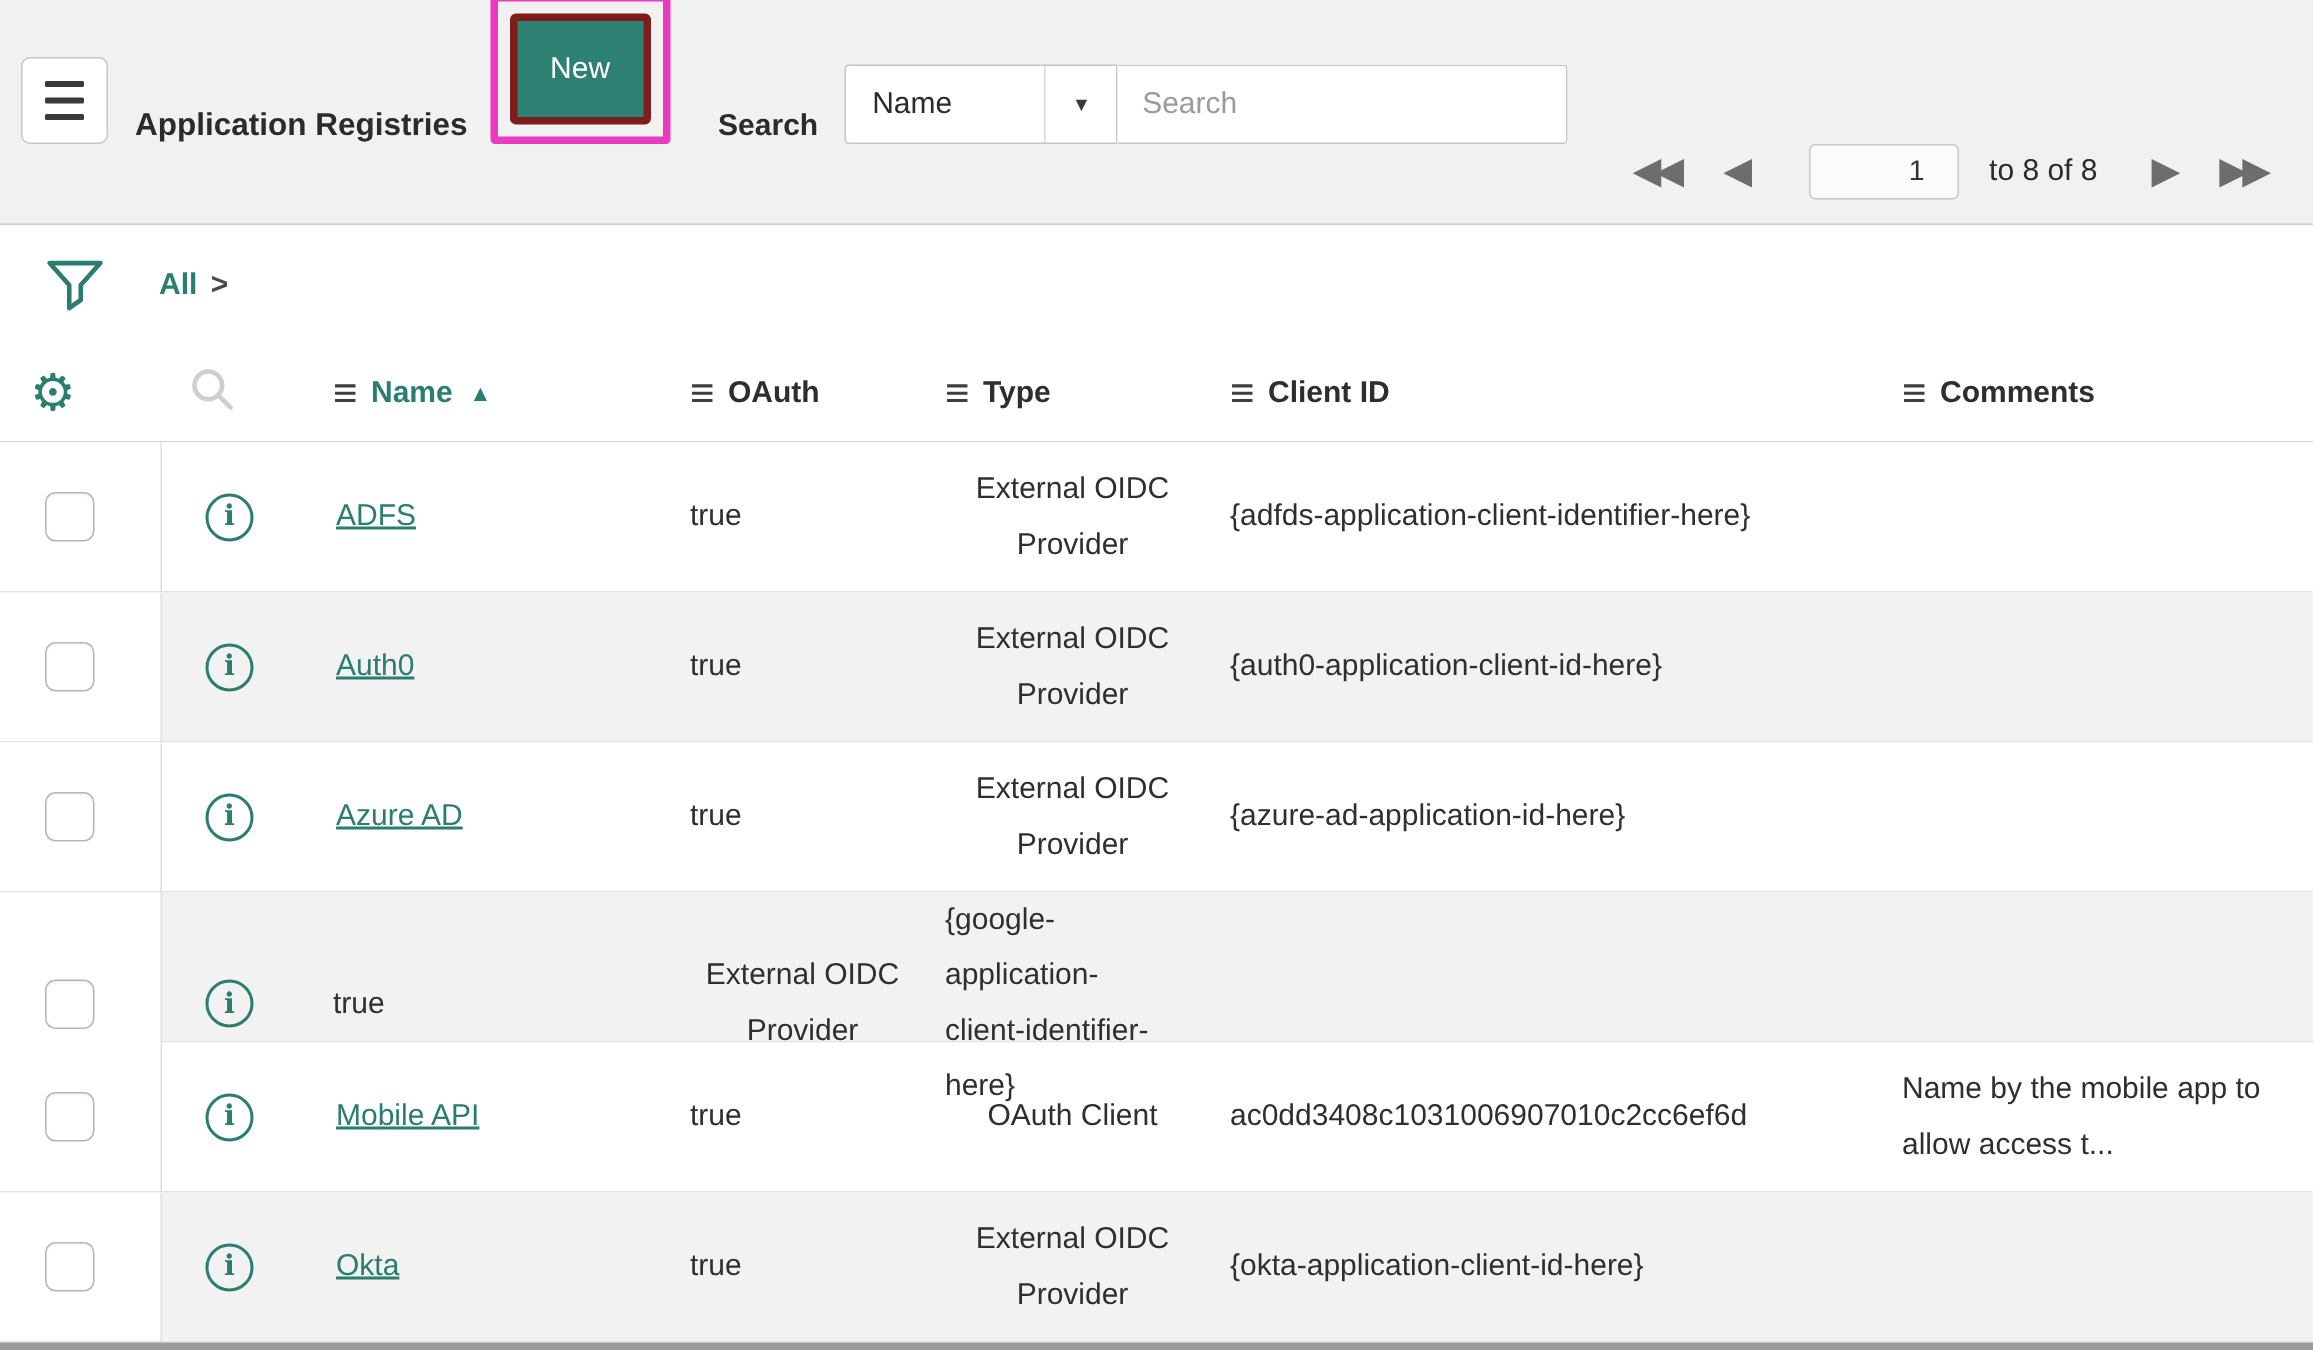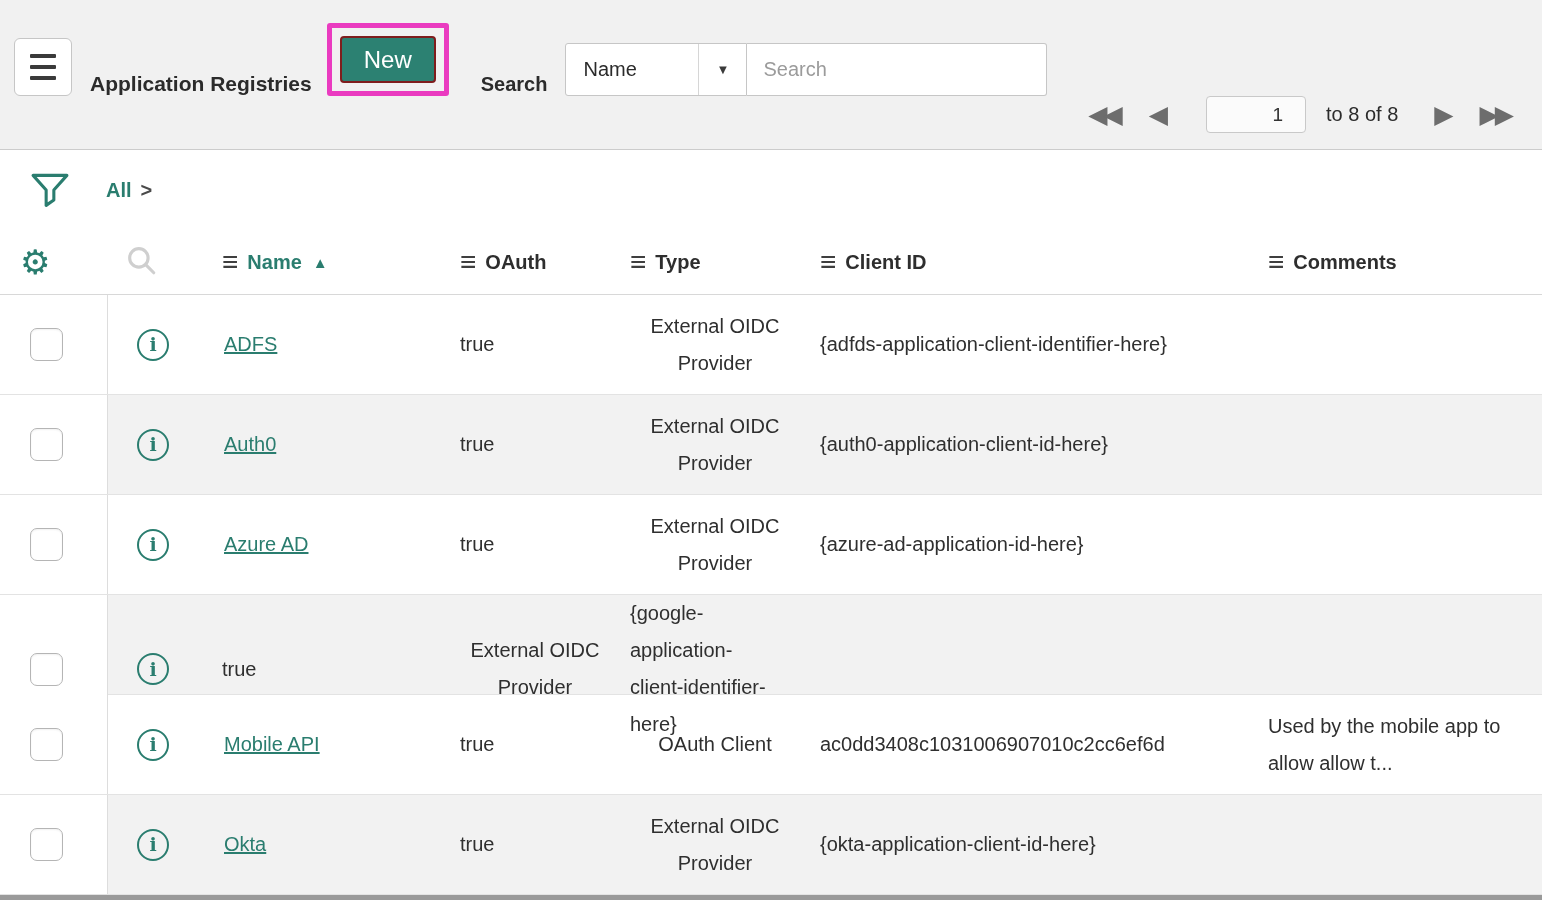--- a/index.html
+++ b/index.html
@@ -14,22 +14,22 @@
   .top-row { display:flex; align-items:flex-end; height:96px; padding:0 16px 0 14px; }
 
   .menu-btn { width:58px; height:58px; background:#fff; border:1px solid #c6c6c6; border-radius:6px;
               display:flex; align-items:center; justify-content:center; cursor:pointer; flex:0 0 auto; }
   .hamburger { display:flex; flex-direction:column; justify-content:center; }
   .hamburger b { display:block; width:26px; height:4px; background:#3a3a3a; border-radius:1px; margin:3.5px 0; }
 
   .title { font-size:21px; font-weight:700; color:#2b2b2b; margin-left:18px; white-space:nowrap; }
 
   .highlight-box { margin-left:15px; border:5px solid #ea3bc0; border-radius:3px; padding:8px; display:inline-flex; }
-  .new-btn { background:#2c8172; color:#fff; border:2px solid #7f1d1d; border-radius:4px;
-             font-size:24px; font-family:inherit; padding:0 22px; height:47px; cursor:pointer; }
+  .new-btn { background:#2c8172; color:#fff; border:5px solid #7f1d1d; border-radius:4px;
+             font-size:20px; font-family:inherit; padding:0 22px; height:74px; cursor:pointer; }
 
   .search-label { font-weight:700; font-size:20px; color:#2b2b2b; margin-left:32px; }
 
   .field-select { margin-left:18px; width:182px; height:53px; background:#fff; border:1px solid #c6c6c6;
                   border-radius:3px 0 0 3px; display:flex; align-items:stretch; cursor:pointer; flex:0 0 auto; }
   .field-select-value { flex:1; display:flex; align-items:center; padding-left:17px; font-size:20px; color:#2b2b2b; }
   .select-caret { width:48px; display:flex; align-items:center; justify-content:center;
                   border-left:1px solid #d6d6d6; font-size:13px; color:#3a3a3a; }
 
   .search-input { width:300px; height:53px; border:1px solid #c6c6c6; border-left:none; padding:0 16px;
@@ -231,21 +231,21 @@
       </div>
     <div class="cell info-cell">
         <span class="info-icon">
           <span>i</span>
         </span>
       </div>
     <div class="cell name-cell"><a href="#" class="name-link">Mobile API</a></div>
     <div class="cell">true</div>
     <div class="cell type-cell">OAuth Client</div>
     <div class="cell clientid-cell">ac0dd3408c1031006907010c2cc6ef6d</div>
-    <div class="cell comments-cell">Used by the mobile app to allow allow t...</div>
+    <div class="cell comments-cell">Name by the mobile app to allow access t...</div>
   </div>
 
   <div class="grid row">
     <div class="cell cb-cell">
         <span class="checkbox"></span>
       </div>
     <div class="cell info-cell">
         <span class="info-icon">
           <span>i</span>
         </span>

